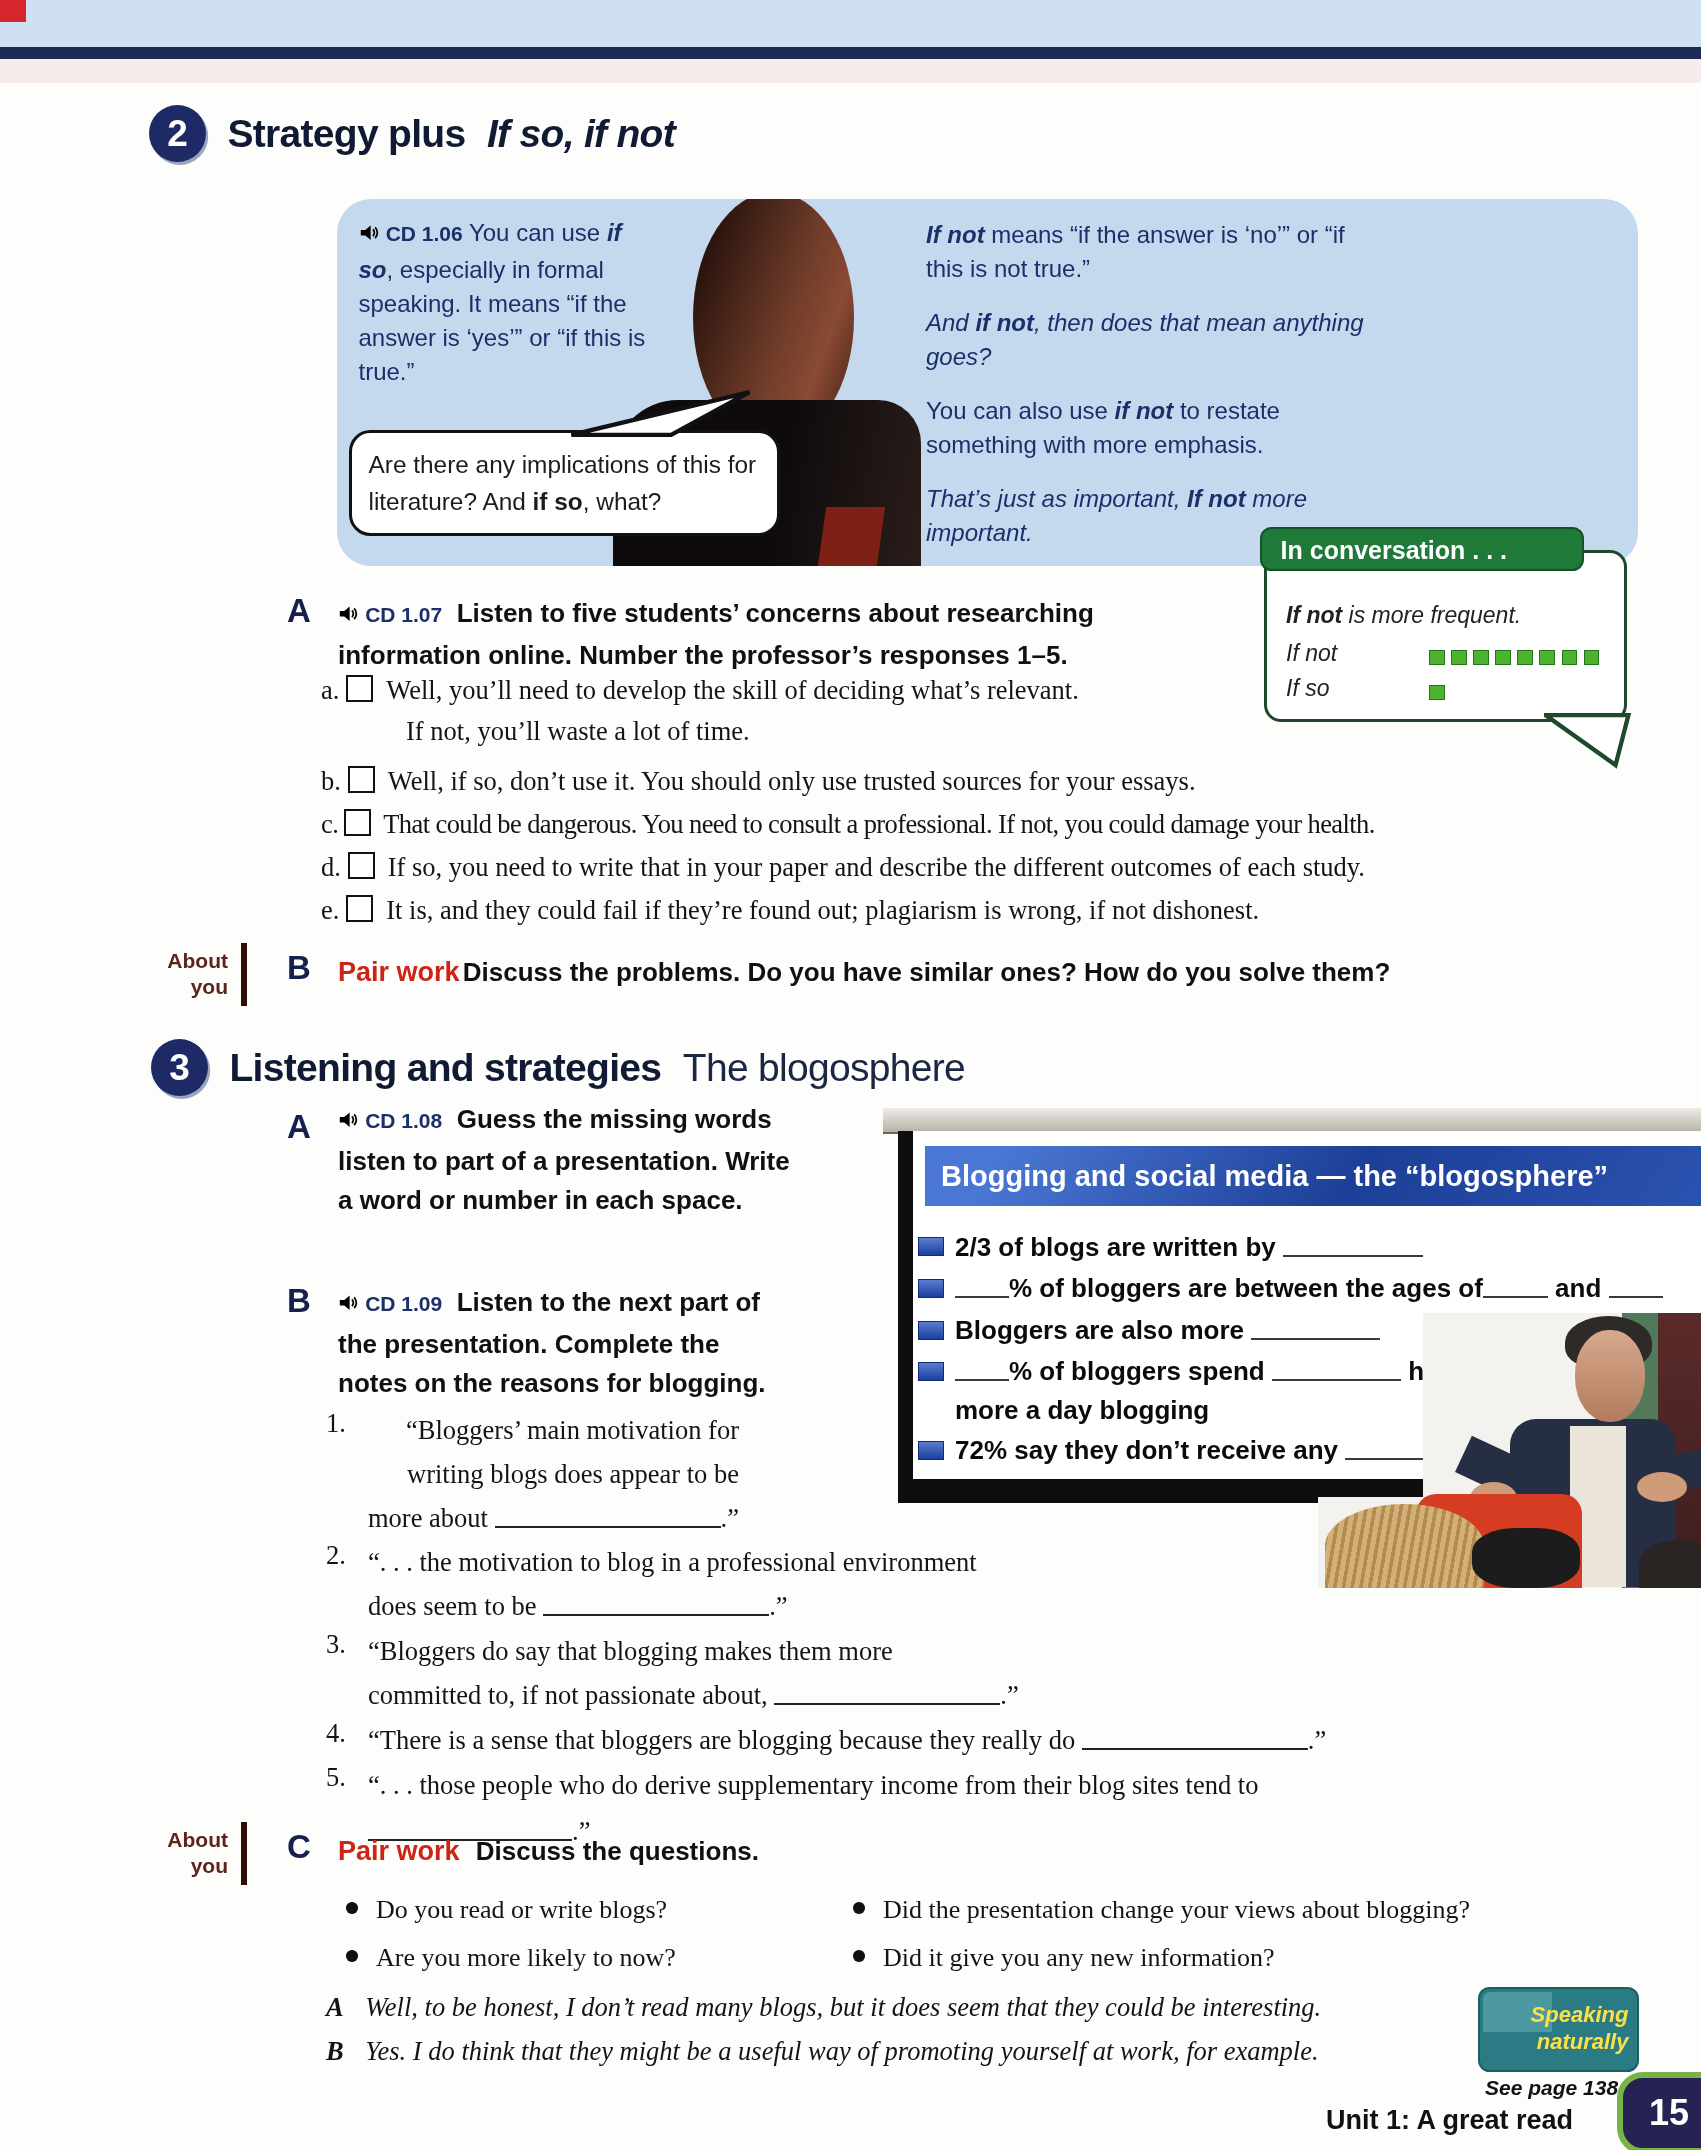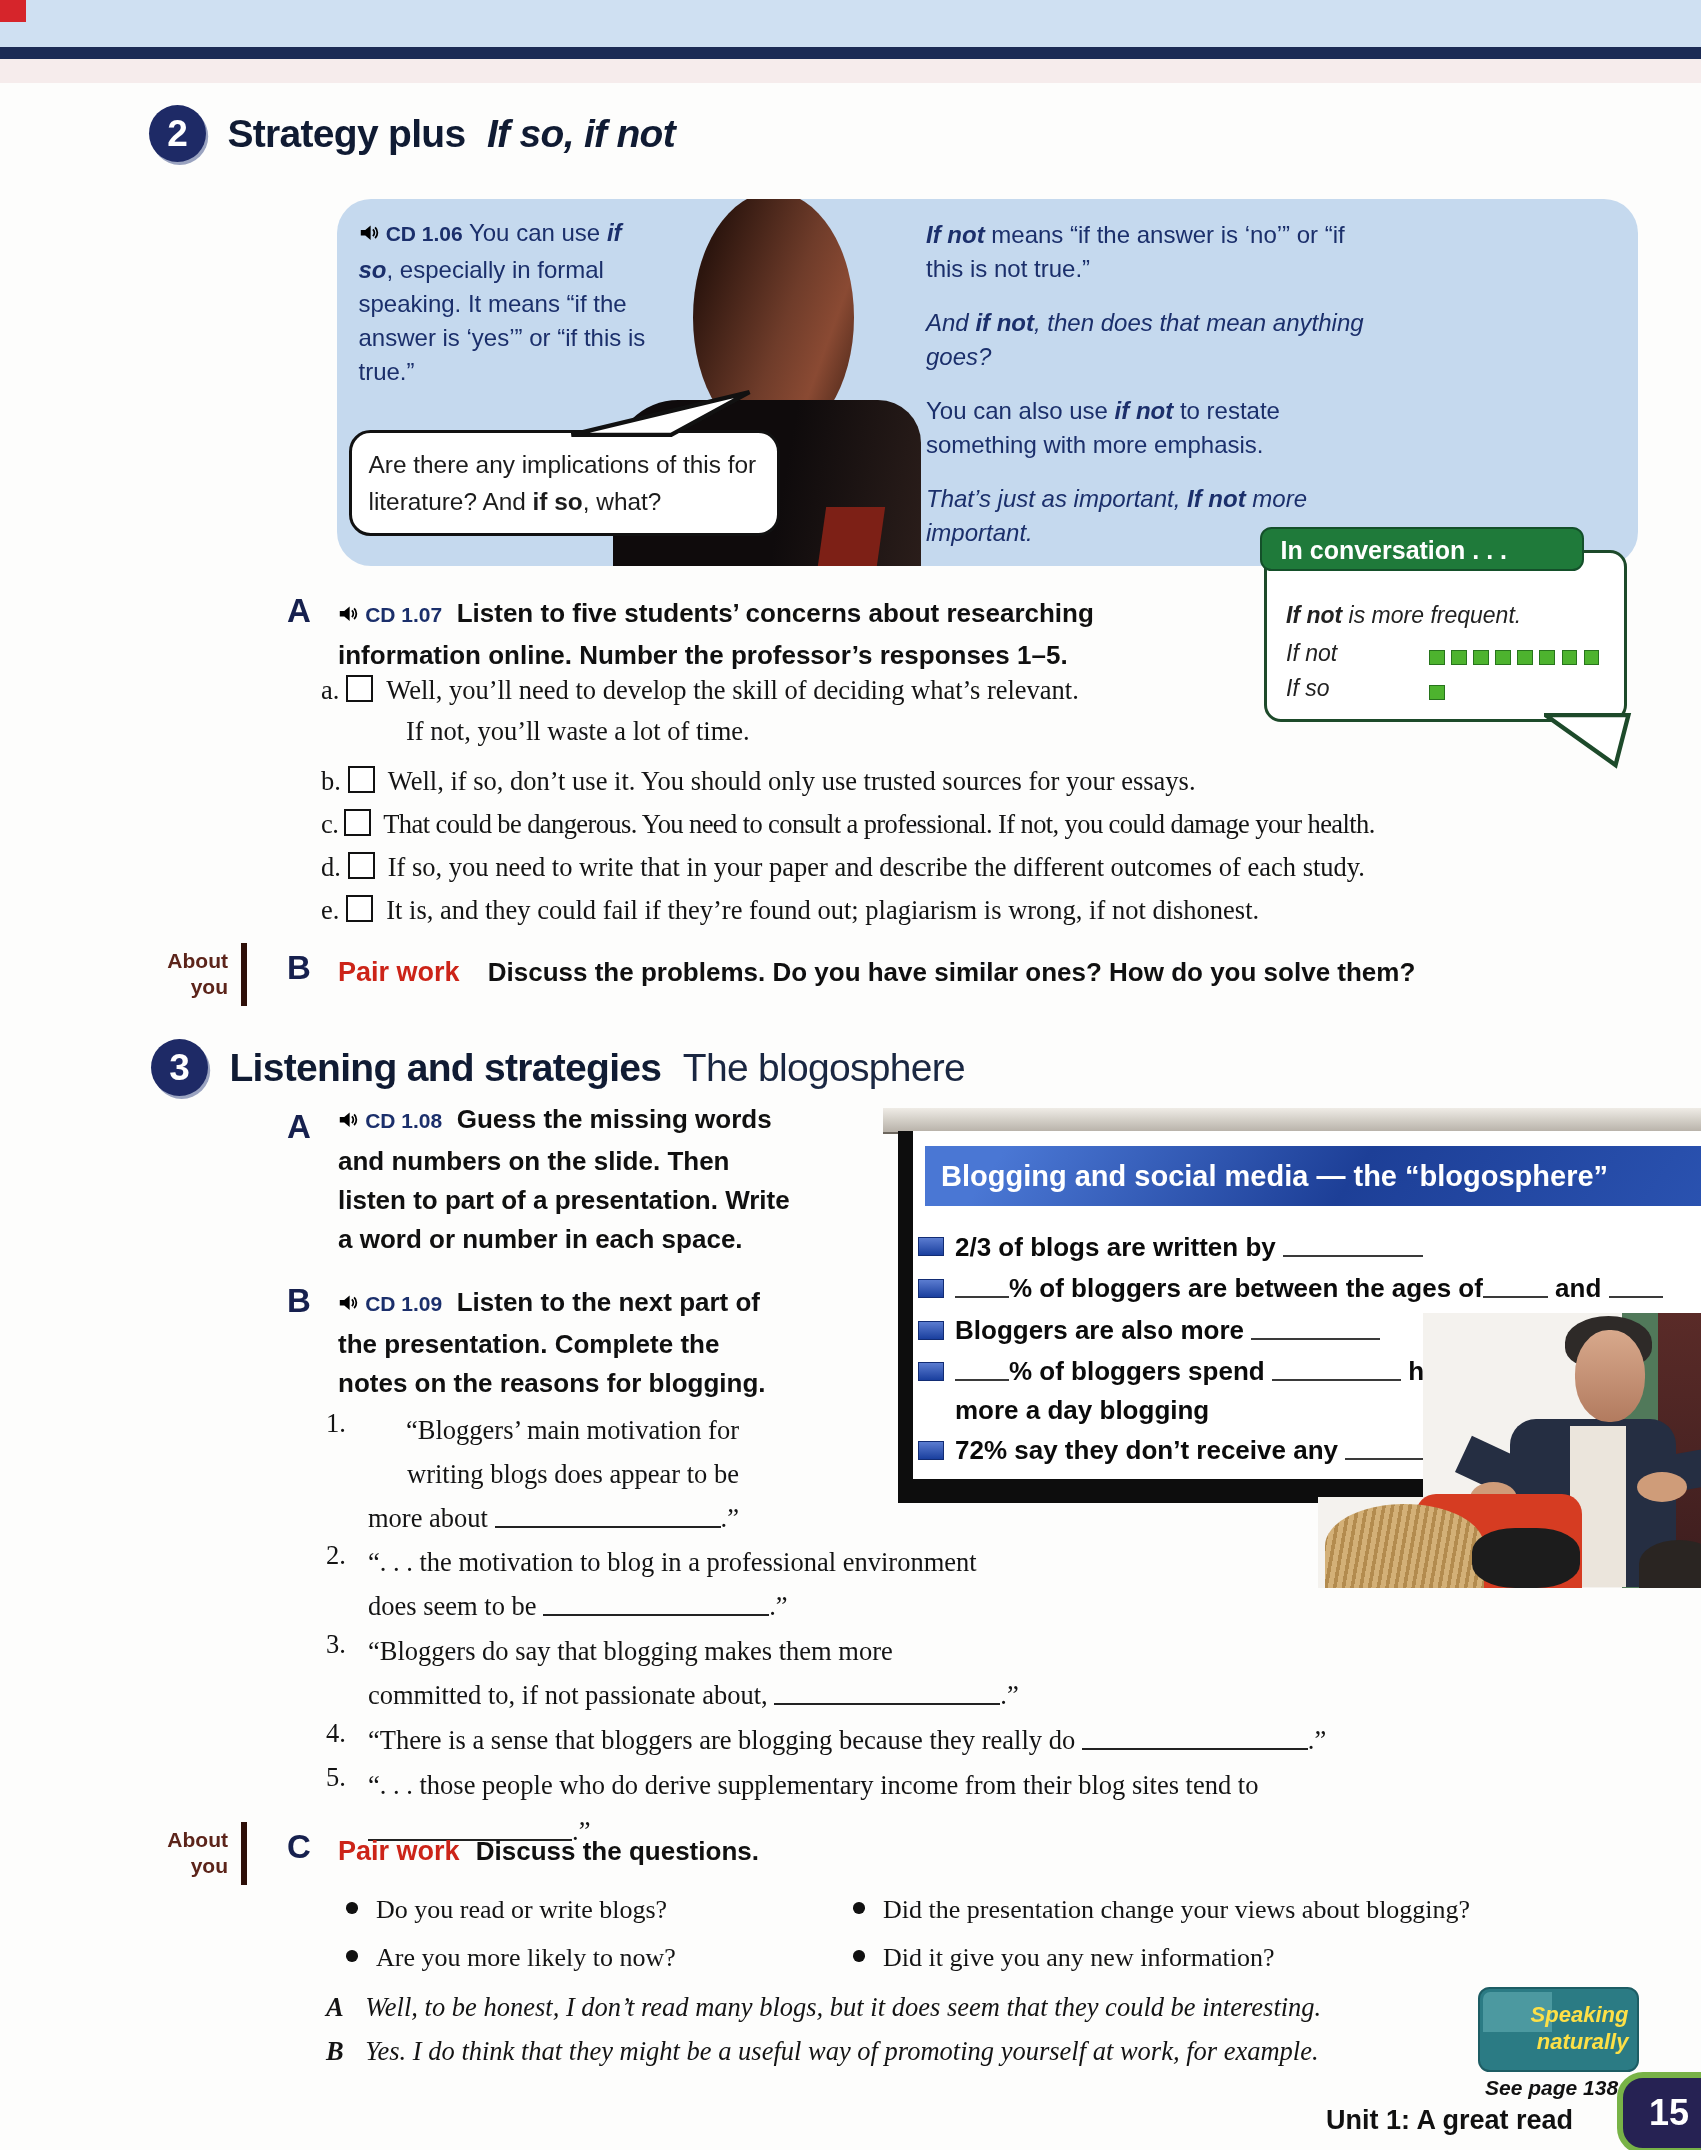--- a/index.html
+++ b/index.html
@@ -216,37 +216,36 @@
   </div>
   <div class="abs serif" style="left:321px;top:895px;">
     <span>e.</span>&nbsp;<span class="cb"></span>&nbsp;&nbsp;<span>It is, and they could fail if they’re found out; plagiarism is wrong, if not dishonest.</span>
   </div>
 
   <div class="abs aboutyou" style="left:151px;top:948px;width:77px;">About you</div>
   <div class="abs aybar" style="left:241px;top:943px;height:63px;"></div>
   <div class="abs exlabel" style="left:287px;top:949px;">B</div>
   <div class="abs" style="left:338px;top:953px;">
     <span class="pw">Pair work</span>
-    <span class="boldins" style="margin-left:25px;">Discuss the problems. Do you have similar ones? How do you solve them?</span>
+    <span class="boldins" style="margin-left:0;">Discuss the problems. Do you have similar ones? How do you solve them?</span>
   </div>
 
   <div class="abs h1row" style="left:151px;top:1039px;">
     <div class="secnum">3</div>
     <div class="h1">Listening and strategies</div>
     <div class="h1sub2">The blogosphere</div>
   </div>
 
   <div class="abs exlabel" style="left:287px;top:1108px;">A</div>
   <div class="abs boldins" style="left:338px;top:1100px;width:545px;">
     <div><span class="audioicon"><svg width="21.5" height="21.5" viewBox="0 0 24 24">
             <path d="M2 9h5l6-5v16l-6-5H2z" fill="#000"></path>
             <path d="M15.5 8.3a5 5 0 0 1 0 7.4" stroke="#000" stroke-width="2" fill="none"></path>
             <path d="M18 6a8.5 8.5 0 0 1 0 12" stroke="#000" stroke-width="2" fill="none"></path>
           </svg></span><b class="cd">CD 1.08</b>&nbsp;&nbsp;<span>Guess the missing words</span></div>
-    <div>and numbers on the slide. Then</div>
     <div>listen to part of a presentation. Write</div>
     <div>a word or number in each space.</div>
   </div>
 
   <div class="abs exlabel" style="left:287px;top:1282px;">B</div>
   <div class="abs boldins" style="left:338px;top:1283px;width:545px;">
     <div><span class="audioicon"><svg width="21.5" height="21.5" viewBox="0 0 24 24">
             <path d="M2 9h5l6-5v16l-6-5H2z" fill="#000"></path>
             <path d="M15.5 8.3a5 5 0 0 1 0 7.4" stroke="#000" stroke-width="2" fill="none"></path>
             <path d="M18 6a8.5 8.5 0 0 1 0 12" stroke="#000" stroke-width="2" fill="none"></path>

